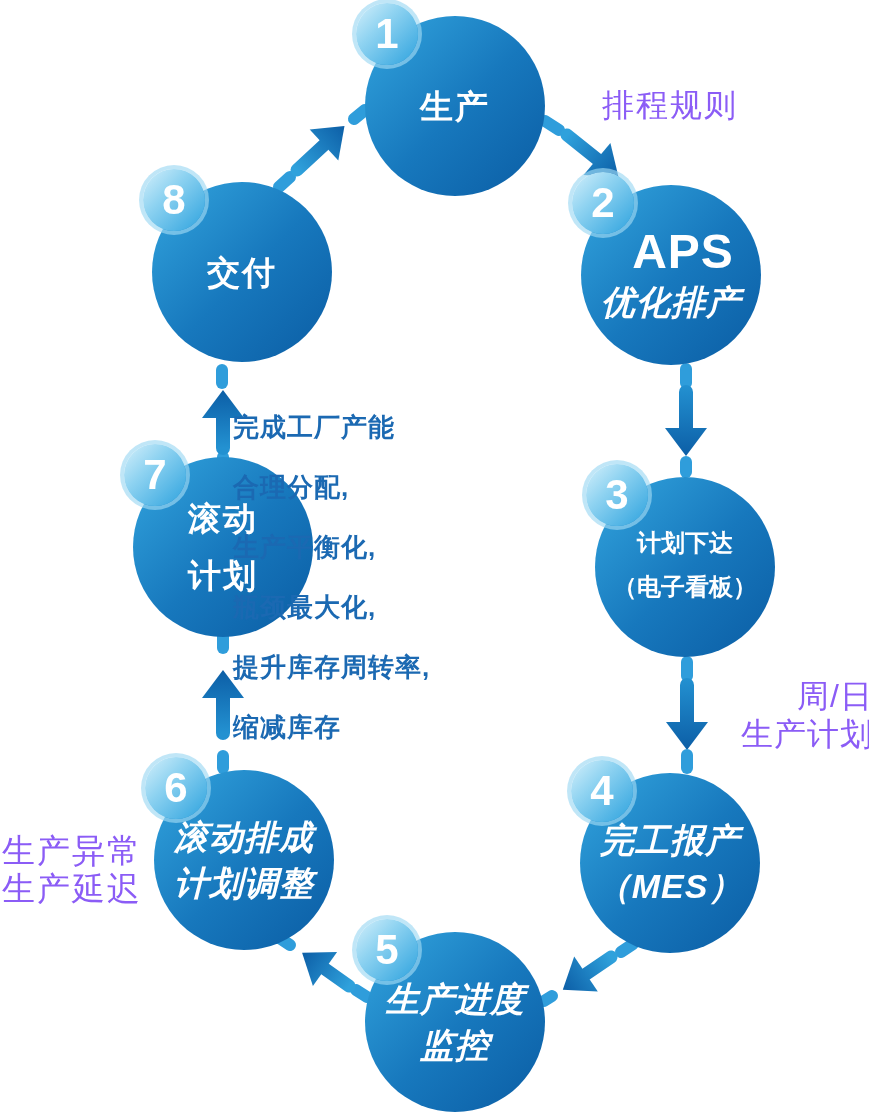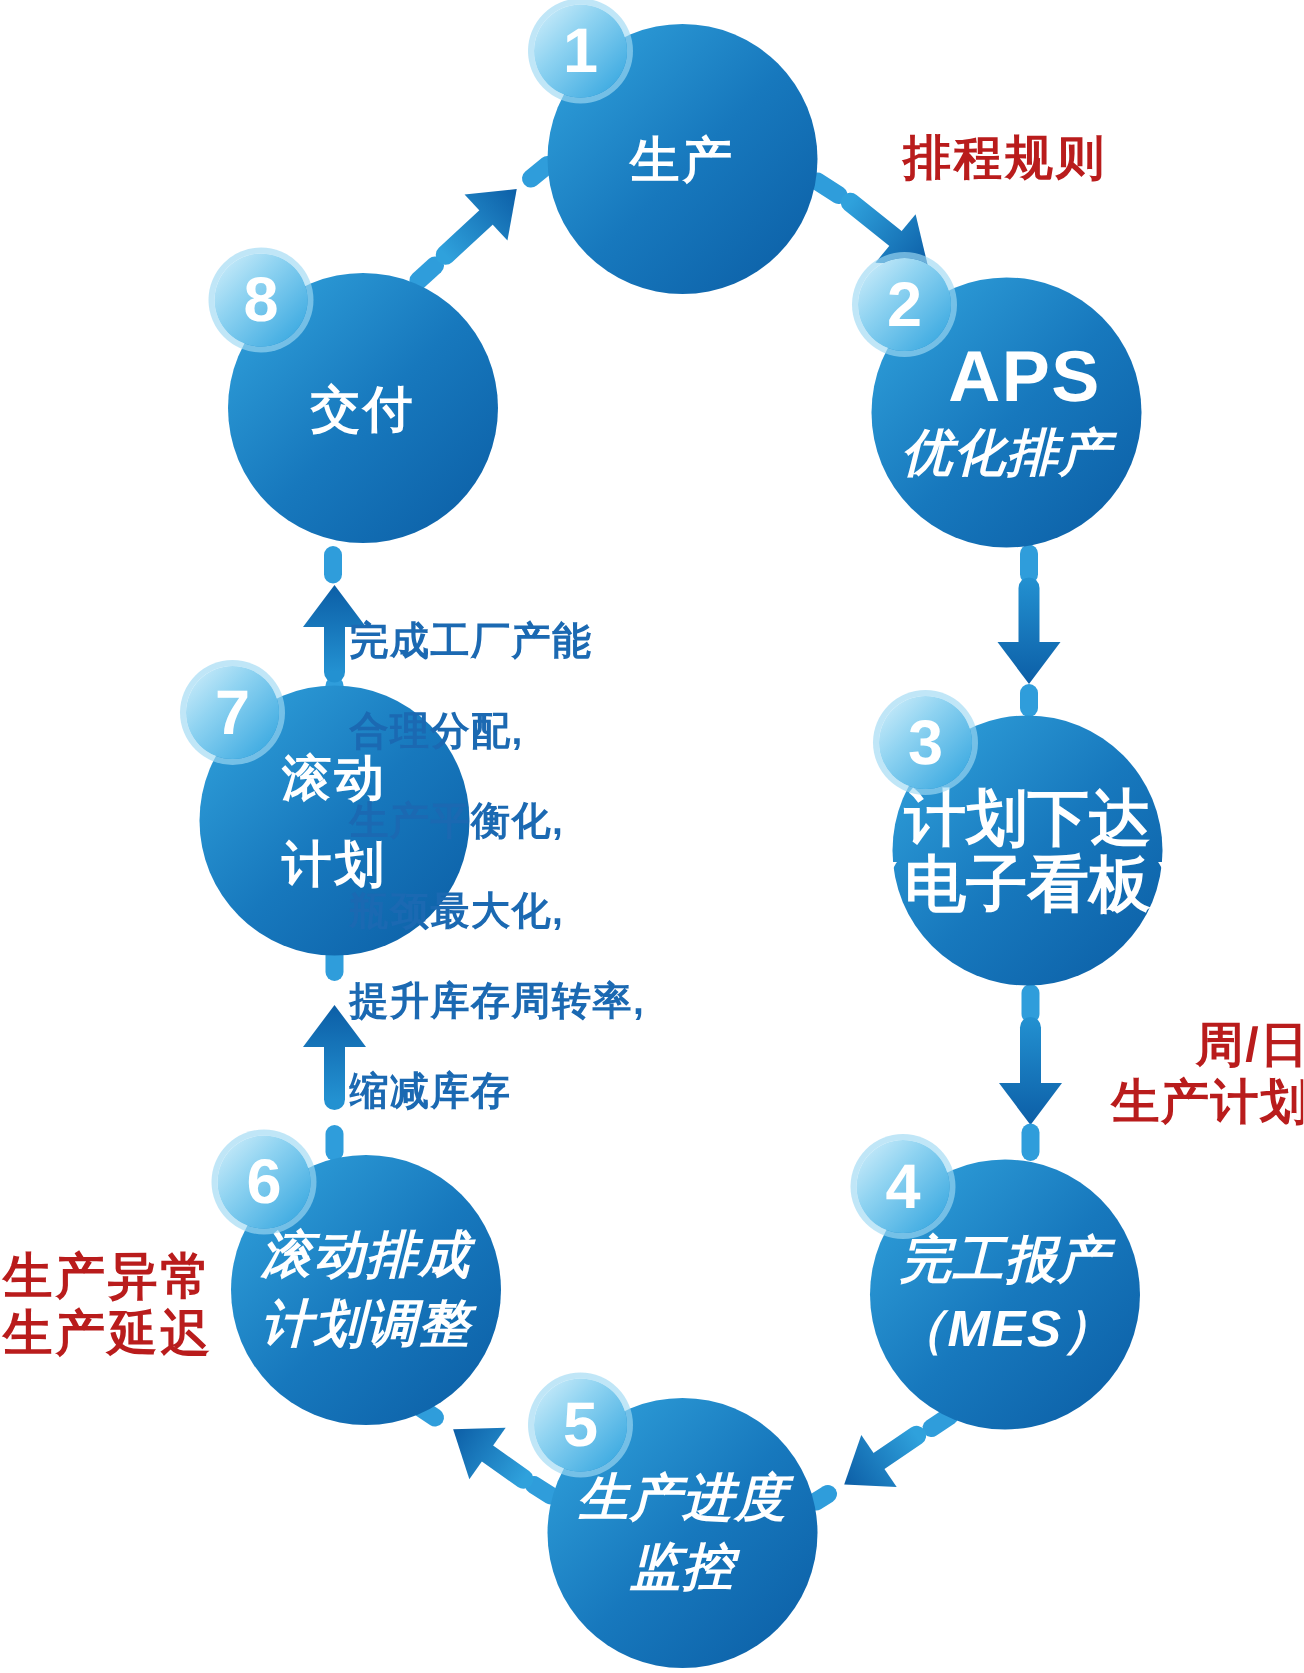--- a/index.html
+++ b/index.html
@@ -16,24 +16,24 @@
   }
   .badge{
     position:absolute;left:-9px;top:-13px;width:62px;height:62px;border-radius:50%;
     background:linear-gradient(135deg,#d5f0fb 0%,#8fd3f1 38%,#2da2de 100%);
     box-shadow:0 0 0 4px rgba(158,216,243,.65);
     display:flex;align-items:center;justify-content:center;
     color:#ffffff;font-size:42px;font-weight:600;
   }
   .t45{font-size:33px;line-height:57px;letter-spacing:2px;white-space:nowrap;}
   .t34{font-size:34px;line-height:46px;letter-spacing:1px;white-space:nowrap;font-style:italic;}
-  .t32{font-size:41px;line-height:44px;letter-spacing:0px;white-space:nowrap;}
+  .t32{font-size:24px;line-height:44px;letter-spacing:0px;white-space:nowrap;font-family:Liberation Mono, monospace;}
   .aps{font-size:48px;line-height:54px;letter-spacing:1px;margin-left:24px;}
   .edge-label{
-    position:absolute;color:#b91c1c;font-weight:700;font-size:32px;line-height:38px;
+    position:absolute;color:#8b5cf6;font-weight:400;font-size:32px;line-height:38px;
     letter-spacing:2px;white-space:nowrap;
   }
   .center-text{
     position:absolute;left:233px;top:397px;width:460px;
     color:#1b69b2;font-weight:700;font-size:26px;line-height:60px;letter-spacing:1px;
   }
   .c1{left:365px;top:16px;}
   .c2{left:581px;top:185px;}
   .c3{left:595px;top:477px;}
   .c4{left:580px;top:773px;}

